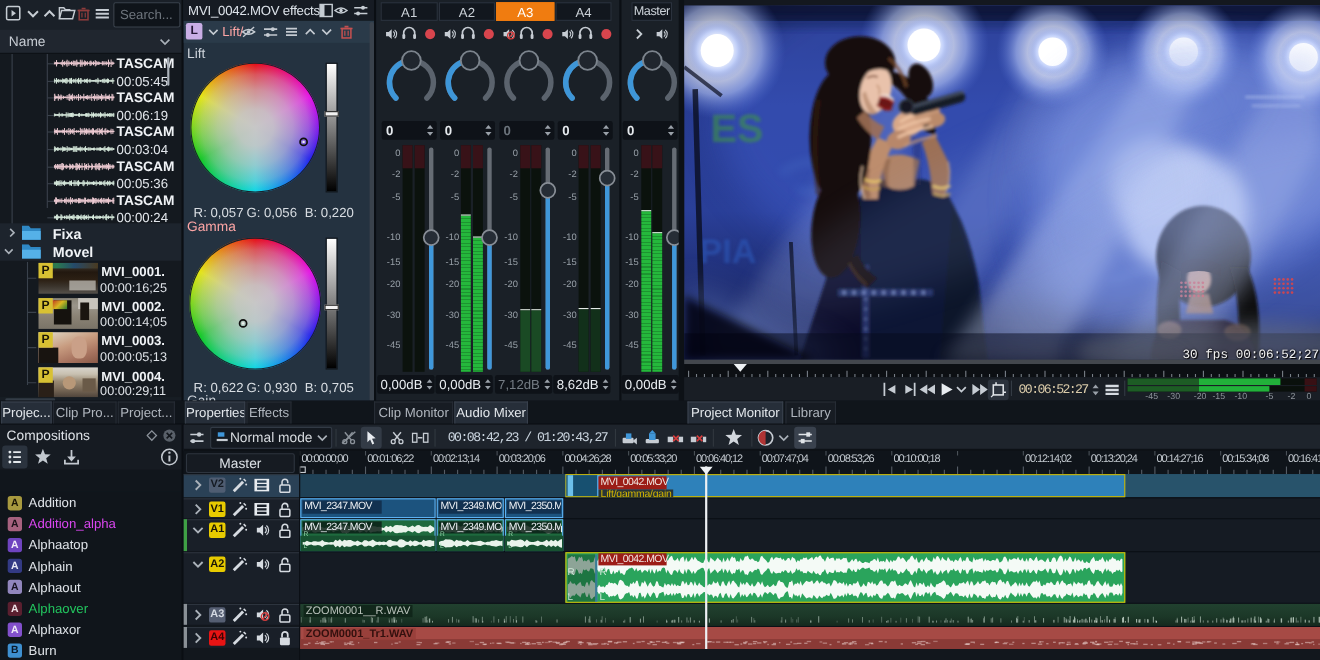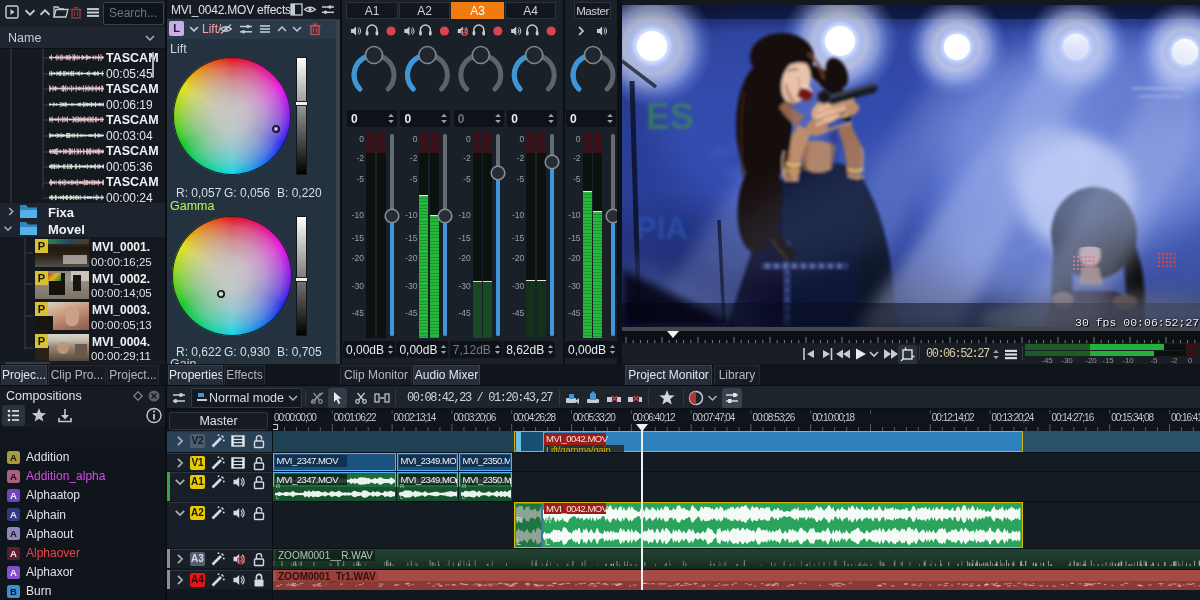--- a/index.html
+++ b/index.html
@@ -194,21 +194,21 @@
 <div style="position:absolute;left:173px;top:57px;width:118px;height:118px;border-radius:50%;background:radial-gradient(circle closest-side,rgba(199,199,199,1) 0%,rgba(199,199,199,0.94) 28%,rgba(199,199,199,0.72) 58%,rgba(200,200,200,0.42) 82%,rgba(202,202,202,0.1) 97%,rgba(202,202,202,0) 100%),conic-gradient(from 0deg,#e8000a,#e800e8 60deg,#1414f0 120deg,#00d8e8 180deg,#00c814 240deg,#e8e800 300deg,#e8000a 360deg);box-shadow:0 0 0 1px #1a222c inset;"></div>
 <svg style="position:absolute;left:271px;top:124px;" width="10" height="10" viewBox="0 0 10 10">
     <circle cx="5" cy="5" r="3.2" fill="none" stroke="#101010" stroke-width="1.6"></circle>
     <circle cx="5" cy="5" r="1.1" fill="#f0f0f0"></circle>
   </svg>
 <div style="position:absolute;left:296px;top:57px;width:11px;height:118px;background:linear-gradient(180deg,#ffffff,#000000);border:1px solid #11161c;"></div>
 <div style="position:absolute;left:295px;top:101px;width:13px;height:5px;background:#f2f2f2;border:1px solid #222;"></div>
 <div style="position:absolute;left:176px;top:186px;font:400 12px 'Liberation Sans',sans-serif;color:#d8dde2;white-space:nowrap;letter-spacing:0;">R: 0,057</div>
 <div style="position:absolute;left:224px;top:186px;font:400 12px 'Liberation Sans',sans-serif;color:#d8dde2;white-space:nowrap;letter-spacing:0;">G: 0,056</div>
 <div style="position:absolute;left:277px;top:186px;font:400 12px 'Liberation Sans',sans-serif;color:#d8dde2;white-space:nowrap;letter-spacing:0;">B: 0,220</div>
-<div style="position:absolute;left:170px;top:199px;font:400 12.5px 'Liberation Sans',sans-serif;color:#bef264;white-space:nowrap;letter-spacing:0;">Gamma</div>
+<div style="position:absolute;left:170px;top:199px;font:400 12.5px 'Liberation Sans',sans-serif;color:#fca5a5;white-space:nowrap;letter-spacing:0;">Gamma</div>
 <div style="position:absolute;left:172px;top:216px;width:120px;height:120px;border-radius:50%;background:radial-gradient(circle closest-side,rgba(199,199,199,1) 0%,rgba(199,199,199,0.94) 28%,rgba(199,199,199,0.72) 58%,rgba(200,200,200,0.42) 82%,rgba(202,202,202,0.1) 97%,rgba(202,202,202,0) 100%),conic-gradient(from 0deg,#e8000a,#e800e8 60deg,#1414f0 120deg,#00d8e8 180deg,#00c814 240deg,#e8e800 300deg,#e8000a 360deg);box-shadow:0 0 0 1px #1a222c inset;"></div>
 <svg style="position:absolute;left:216px;top:289px;" width="10" height="10" viewBox="0 0 10 10">
     <circle cx="5" cy="5" r="3.2" fill="none" stroke="#101010" stroke-width="1.6"></circle>
     <circle cx="5" cy="5" r="1.1" fill="#f0f0f0"></circle>
   </svg>
 <div style="position:absolute;left:296px;top:216px;width:11px;height:120px;background:linear-gradient(180deg,#ffffff,#000000);border:1px solid #11161c;"></div>
 <div style="position:absolute;left:295px;top:277px;width:13px;height:5px;background:#f2f2f2;border:1px solid #222;"></div>
 <div style="position:absolute;left:176px;top:345px;font:400 12px 'Liberation Sans',sans-serif;color:#d8dde2;white-space:nowrap;letter-spacing:0;">R: 0,622</div>
 <div style="position:absolute;left:224px;top:345px;font:400 12px 'Liberation Sans',sans-serif;color:#d8dde2;white-space:nowrap;letter-spacing:0;">G: 0,930</div>
 <div style="position:absolute;left:277px;top:345px;font:400 12px 'Liberation Sans',sans-serif;color:#d8dde2;white-space:nowrap;letter-spacing:0;">B: 0,705</div>
@@ -813,21 +813,21 @@
 <div style="position:absolute;left:26px;top:450.0px;font:400 12px 'Liberation Sans',sans-serif;color:#dfe3e8;white-space:nowrap;">Addition</div>
 <div style="position:absolute;left:7px;top:469.7px;width:13px;height:13px;background:#a7627f;border-radius:2.5px;color:#1a1018;font:700 9.5px 'Liberation Sans';text-align:center;line-height:13px;">A</div>
 <div style="position:absolute;left:26px;top:469.2px;font:400 12px 'Liberation Sans',sans-serif;color:#d946ef;white-space:nowrap;">Addition_alpha</div>
 <div style="position:absolute;left:7px;top:488.9px;width:13px;height:13px;background:#6f44c0;border-radius:2.5px;color:#f0ecf8;font:700 9.5px 'Liberation Sans';text-align:center;line-height:13px;">A</div>
 <div style="position:absolute;left:26px;top:488.4px;font:400 12px 'Liberation Sans',sans-serif;color:#dfe3e8;white-space:nowrap;">Alphaatop</div>
 <div style="position:absolute;left:7px;top:508.1px;width:13px;height:13px;background:#333a84;border-radius:2.5px;color:#e8eaf4;font:700 9.5px 'Liberation Sans';text-align:center;line-height:13px;">A</div>
 <div style="position:absolute;left:26px;top:507.6px;font:400 12px 'Liberation Sans',sans-serif;color:#dfe3e8;white-space:nowrap;">Alphain</div>
 <div style="position:absolute;left:7px;top:527.3px;width:13px;height:13px;background:#9186bd;border-radius:2.5px;color:#16121f;font:700 9.5px 'Liberation Sans';text-align:center;line-height:13px;">A</div>
 <div style="position:absolute;left:26px;top:526.8px;font:400 12px 'Liberation Sans',sans-serif;color:#dfe3e8;white-space:nowrap;">Alphaout</div>
 <div style="position:absolute;left:7px;top:546.5px;width:13px;height:13px;background:#5a1f2f;border-radius:2.5px;color:#f0e4e8;font:700 9.5px 'Liberation Sans';text-align:center;line-height:13px;">A</div>
-<div style="position:absolute;left:26px;top:546.0px;font:400 12px 'Liberation Sans',sans-serif;color:#ef4444;white-space:nowrap;text-align:center;">Alphaover</div>
+<div style="position:absolute;left:26px;top:546.0px;font:400 12px 'Liberation Sans',sans-serif;color:#22c55e;white-space:nowrap;text-align:center;">Alphaover</div>
 <div style="position:absolute;left:7px;top:565.7px;width:13px;height:13px;background:#8250cc;border-radius:2.5px;color:#f0ecf8;font:700 9.5px 'Liberation Sans';text-align:center;line-height:13px;">A</div>
 <div style="position:absolute;left:26px;top:565.2px;font:400 12px 'Liberation Sans',sans-serif;color:#dfe3e8;white-space:nowrap;">Alphaxor</div>
 <div style="position:absolute;left:7px;top:584.9px;width:13px;height:13px;background:#3e8fd0;border-radius:2.5px;color:#0a1828;font:700 9.5px 'Liberation Sans';text-align:center;line-height:13px;">B</div>
 <div style="position:absolute;left:26px;top:584.4px;font:400 12px 'Liberation Sans',sans-serif;color:#dfe3e8;white-space:nowrap;">Burn</div>
 <div style="position:absolute;left:165px;top:386px;width:2px;height:214px;background:#0a0e13;"></div>
 <div style="position:absolute;left:167px;top:386px;width:1033px;height:24px;background:#1e242c;border-bottom:2px solid #0d1116;"></div>
 <svg style="position:absolute;left:171px;top:390px" width="18" height="16" viewBox="0 0 18 16">
     <line x1="2" y1="5" x2="14" y2="5" stroke="#c6ccd3" stroke-width="1.5"></line>
     <circle cx="10" cy="5" r="2" fill="#c6ccd3"></circle>
     <line x1="2" y1="11" x2="14" y2="11" stroke="#c6ccd3" stroke-width="1.5"></line>
@@ -1204,21 +1204,21 @@
     <polygon points="0.0,3.0 2.0,3.6 4.0,1.7 6.0,2.1 8.0,2.4 10.0,2.0 12.0,1.5 14.0,1.8 16.0,3.4 18.0,1.4 20.0,3.3 22.0,3.8 24.0,3.8 26.0,3.2 28.0,2.3 30.0,3.5 32.0,3.8 34.0,3.0 36.0,1.7 38.0,3.6 40.0,1.7 42.0,3.1 44.0,1.7 46.0,3.2 48.0,1.6 50.0,1.0 50.0,9.0 48.0,8.4 46.0,6.8 44.0,8.3 42.0,6.9 40.0,8.3 38.0,6.4 36.0,8.3 34.0,7.0 32.0,6.2 30.0,6.5 28.0,7.7 26.0,6.8 24.0,6.2 22.0,6.2 20.0,6.7 18.0,8.6 16.0,6.6 14.0,8.2 12.0,8.5 10.0,8.0 8.0,7.6 6.0,7.9 4.0,8.3 2.0,6.4 0.0,7.0" fill="#e9f3eb"></polygon>
   </svg>
 <div style="position:absolute;left:460.5px;top:473.5px;width:49px;height:11px;background:rgba(10,30,22,0.85);color:#eef2f6;font:9.5px 'Liberation Sans';line-height:11px;padding-left:2px;overflow:hidden;letter-spacing:-0.5px;">MVI_2350.MO</div>
 <div style="position:absolute;left:462px;top:483px;font:400 6px 'Liberation Sans',sans-serif;color:#9adbb0;white-space:nowrap;">R</div>
 <div style="position:absolute;left:462px;top:494px;font:400 6px 'Liberation Sans',sans-serif;color:#9adbb0;white-space:nowrap;">L</div>
 <div style="position:absolute;left:514px;top:431px;width:509px;height:21px;background:#2e81ba;border:1px solid #c9b400;"></div>
 <div style="position:absolute;left:515px;top:432px;width:28px;height:19px;background:#175070;"></div>
 <div style="position:absolute;left:515.5px;top:432px;width:5px;height:19px;background:#6cc0ea;"></div>
 <div style="position:absolute;left:543px;top:432px;width:1.5px;height:19px;background:#5cb1f2;"></div>
 <div style="position:absolute;left:544px;top:433px;width:62px;height:12px;background:#9c1d17;color:#f2e8e4;font:9.5px 'Liberation Sans';line-height:12px;padding-left:2px;letter-spacing:-0.5px;">MVI_0042.MOV</div>
-<div style="position:absolute;left:544px;top:445px;width:80px;height:7px;background:rgba(40,44,40,0.9);overflow:hidden;color:#d2b400;font:9.5px 'Liberation Sans';line-height:10px;padding-left:2px;letter-spacing:-0.2px;">Lift/gamma/gain</div>
+<div style="position:absolute;left:544px;top:445px;width:68px;height:7px;background:rgba(40,44,40,0.9);overflow:hidden;color:#d2b400;font:9.5px 'Liberation Sans';line-height:10px;padding-left:2px;letter-spacing:-0.2px;">Lift/gamma/gain</div>
 <div style="position:absolute;left:514px;top:502px;width:509px;height:46px;background:#2aa45c;border:1.5px solid #d4bc00;"></div>
 <svg style="position:absolute;left:516px;top:504px" width="505" height="20" viewBox="0 0 505 20">
     <polygon points="0.0,4.2 1.3,3.2 2.6,2.6 3.9,1.5 5.2,2.5 6.5,1.6 7.8,6.7 9.1,5.5 10.4,2.2 11.7,3.3 13.0,1.9 14.3,6.4 15.6,5.4 16.9,6.5 18.2,5.0 19.5,4.4 20.8,7.5 22.1,7.2 23.4,6.8 24.7,2.7 26.0,2.6 27.3,6.3 28.6,3.3 29.9,6.6 31.2,4.6 32.5,7.0 33.8,8.2 35.1,3.3 36.4,6.2 37.7,6.9 39.0,2.3 40.3,1.9 41.6,5.4 42.9,2.0 44.2,3.9 45.5,3.5 46.8,6.3 48.1,2.4 49.4,3.1 50.7,1.4 52.0,1.5 53.3,5.2 54.6,5.8 55.9,7.1 57.2,7.5 58.5,8.0 59.8,6.8 61.1,4.7 62.4,7.6 63.7,4.4 65.0,5.7 66.3,6.2 67.6,3.2 68.9,4.6 70.2,5.9 71.5,5.2 72.8,3.7 74.1,7.1 75.4,2.4 76.7,6.9 78.0,3.8 79.3,2.4 80.6,7.0 81.9,3.6 83.2,5.4 84.5,4.5 85.8,7.5 87.1,8.1 88.4,7.6 89.7,2.6 91.0,6.1 92.3,3.6 93.6,1.8 94.9,1.3 96.2,4.9 97.5,5.8 98.8,4.9 100.1,3.1 101.4,6.7 102.7,3.8 104.0,2.7 105.3,2.0 106.6,6.8 107.9,2.5 109.2,6.6 110.5,6.3 111.8,4.5 113.1,2.1 114.4,5.1 115.7,2.2 117.0,3.9 118.3,5.8 119.6,6.2 120.9,7.1 122.2,7.9 123.5,7.7 124.8,4.4 126.1,1.6 127.4,6.0 128.7,7.7 130.0,2.5 131.3,4.1 132.6,5.2 133.9,6.5 135.2,4.7 136.5,2.8 137.8,4.6 139.1,5.3 140.4,7.5 141.7,2.9 143.0,7.0 144.3,5.4 145.6,2.9 146.9,6.5 148.2,3.8 149.5,1.7 150.8,3.3 152.1,2.6 153.4,6.6 154.7,5.7 156.0,7.1 157.3,3.2 158.6,5.7 159.9,5.4 161.2,1.8 162.5,1.9 163.8,1.1 165.1,4.2 166.4,4.8 167.7,3.4 169.0,4.6 170.3,6.1 171.6,5.7 172.9,7.2 174.2,6.2 175.5,2.1 176.8,1.2 178.1,3.2 179.4,4.4 180.7,5.7 182.0,7.5 183.3,6.9 184.6,3.6 185.9,2.2 187.2,5.0 188.5,3.1 189.8,2.7 191.1,3.1 192.4,3.4 193.7,2.9 195.0,5.2 196.3,3.7 197.6,5.9 198.9,5.2 200.2,3.2 201.5,3.3 202.8,5.7 204.1,2.2 205.4,3.3 206.7,4.0 208.0,7.4 209.3,5.2 210.6,6.4 211.9,4.2 213.2,4.9 214.5,2.9 215.8,3.4 217.1,2.6 218.4,5.2 219.7,4.1 221.0,3.2 222.3,2.4 223.6,5.1 224.9,2.8 226.2,2.0 227.5,3.0 228.8,1.3 230.1,1.1 231.4,3.8 232.7,4.4 234.0,6.7 235.3,3.2 236.6,1.7 237.9,4.2 239.2,3.5 240.5,3.1 241.8,3.0 243.1,6.3 244.4,3.5 245.7,4.0 247.0,3.6 248.3,5.0 249.6,4.1 250.9,3.0 252.2,3.5 253.5,3.1 254.8,7.1 256.1,7.4 257.4,5.9 258.7,4.2 260.0,6.4 261.3,4.1 262.6,3.9 263.9,7.2 265.2,5.6 266.5,6.7 267.8,7.9 269.1,7.8 270.4,6.7 271.7,7.2 273.0,7.3 274.3,8.1 275.6,5.9 276.9,5.8 278.2,4.4 279.5,4.2 280.8,6.3 282.1,2.6 283.4,7.1 284.7,6.0 286.0,6.5 287.3,5.8 288.6,7.3 289.9,3.4 291.2,5.3 292.5,7.6 293.8,4.8 295.1,7.2 296.4,5.2 297.7,5.9 299.0,4.6 300.3,1.9 301.6,2.1 302.9,4.7 304.2,2.8 305.5,3.5 306.8,5.3 308.1,7.1 309.4,4.8 310.7,4.5 312.0,1.8 313.3,1.1 314.6,3.3 315.9,5.4 317.2,2.5 318.5,7.1 319.8,7.7 321.1,5.2 322.4,4.2 323.7,6.8 325.0,4.5 326.3,2.3 327.6,5.0 328.9,5.3 330.2,6.6 331.5,6.5 332.8,2.3 334.1,4.9 335.4,1.9 336.7,1.5 338.0,3.4 339.3,5.9 340.6,2.1 341.9,4.2 343.2,5.2 344.5,6.0 345.8,2.1 347.1,4.2 348.4,6.0 349.7,5.3 351.0,7.2 352.3,4.7 353.6,5.2 354.9,6.2 356.2,3.4 357.5,2.4 358.8,7.0 360.1,5.2 361.4,6.3 362.7,2.5 364.0,2.5 365.3,5.8 366.6,6.5 367.9,7.3 369.2,2.3 370.5,5.5 371.8,4.3 373.1,4.9 374.4,4.0 375.7,4.0 377.0,3.1 378.3,6.6 379.6,3.7 380.9,5.8 382.2,4.9 383.5,5.9 384.8,6.3 386.1,5.0 387.4,5.1 388.7,5.8 390.0,3.6 391.3,4.0 392.6,7.3 393.9,6.9 395.2,5.7 396.5,2.4 397.8,1.8 399.1,3.8 400.4,7.3 401.7,3.7 403.0,5.0 404.3,4.4 405.6,3.5 406.9,3.7 408.2,4.7 409.5,2.2 410.8,4.9 412.1,5.5 413.4,2.8 414.7,6.1 416.0,6.4 417.3,3.2 418.6,6.9 419.9,3.3 421.2,3.2 422.5,4.9 423.8,6.1 425.1,3.4 426.4,1.9 427.7,6.2 429.0,5.3 430.3,4.7 431.6,4.8 432.9,5.9 434.2,7.1 435.5,4.9 436.8,2.9 438.1,6.9 439.4,7.0 440.7,3.4 442.0,2.6 443.3,3.3 444.6,7.2 445.9,4.0 447.2,1.6 448.5,0.9 449.8,2.6 451.1,6.9 452.4,3.2 453.7,6.1 455.0,4.3 456.3,1.8 457.6,2.8 458.9,6.5 460.2,6.5 461.5,2.6 462.8,6.4 464.1,4.5 465.4,5.3 466.7,7.0 468.0,4.6 469.3,7.4 470.6,7.8 471.9,6.3 473.2,7.7 474.5,8.1 475.8,5.2 477.1,3.4 478.4,2.1 479.7,6.3 481.0,5.6 482.3,6.2 483.6,4.6 484.9,4.9 486.2,2.1 487.5,4.9 488.8,7.4 490.1,4.3 491.4,6.8 492.7,4.5 494.0,4.7 495.3,2.2 496.6,3.9 497.9,3.9 499.2,6.0 500.5,4.8 501.8,6.3 503.1,3.7 504.4,4.5 504.4,15.5 503.1,16.3 501.8,13.7 500.5,15.2 499.2,14.0 497.9,16.1 496.6,16.1 495.3,17.8 494.0,15.3 492.7,15.5 491.4,13.2 490.1,15.7 488.8,12.6 487.5,15.1 486.2,17.9 484.9,15.1 483.6,15.4 482.3,13.8 481.0,14.4 479.7,13.7 478.4,17.9 477.1,16.6 475.8,14.8 474.5,11.9 473.2,12.3 471.9,13.7 470.6,12.2 469.3,12.6 468.0,15.4 466.7,13.0 465.4,14.7 464.1,15.5 462.8,13.6 461.5,17.4 460.2,13.5 458.9,13.5 457.6,17.2 456.3,18.2 455.0,15.7 453.7,13.9 452.4,16.8 451.1,13.1 449.8,17.4 448.5,19.1 447.2,18.4 445.9,16.0 444.6,12.8 443.3,16.7 442.0,17.4 440.7,16.6 439.4,13.0 438.1,13.1 436.8,17.1 435.5,15.1 434.2,12.9 432.9,14.1 431.6,15.2 430.3,15.3 429.0,14.7 427.7,13.8 426.4,18.1 425.1,16.6 423.8,13.9 422.5,15.1 421.2,16.8 419.9,16.7 418.6,13.1 417.3,16.8 416.0,13.6 414.7,13.9 413.4,17.2 412.1,14.5 410.8,15.1 409.5,17.8 408.2,15.3 406.9,16.3 405.6,16.5 404.3,15.6 403.0,15.0 401.7,16.3 400.4,12.7 399.1,16.2 397.8,18.2 396.5,17.6 395.2,14.3 393.9,13.1 392.6,12.7 391.3,16.0 390.0,16.4 388.7,14.2 387.4,14.9 386.1,15.0 384.8,13.7 383.5,14.1 382.2,15.1 380.9,14.2 379.6,16.3 378.3,13.4 377.0,16.9 375.7,16.0 374.4,16.0 373.1,15.1 371.8,15.7 370.5,14.5 369.2,17.7 367.9,12.7 366.6,13.5 365.3,14.2 364.0,17.5 362.7,17.5 361.4,13.7 360.1,14.8 358.8,13.0 357.5,17.6 356.2,16.6 354.9,13.8 353.6,14.8 352.3,15.3 351.0,12.8 349.7,14.7 348.4,14.0 347.1,15.8 345.8,17.9 344.5,14.0 343.2,14.8 341.9,15.8 340.6,17.9 339.3,14.1 338.0,16.6 336.7,18.5 335.4,18.1 334.1,15.1 332.8,17.7 331.5,13.5 330.2,13.4 328.9,14.7 327.6,15.0 326.3,17.7 325.0,15.5 323.7,13.2 322.4,15.8 321.1,14.8 319.8,12.3 318.5,12.9 317.2,17.5 315.9,14.6 314.6,16.7 313.3,18.9 312.0,18.2 310.7,15.5 309.4,15.2 308.1,12.9 306.8,14.7 305.5,16.5 304.2,17.2 302.9,15.3 301.6,17.9 300.3,18.1 299.0,15.4 297.7,14.1 296.4,14.8 295.1,12.8 293.8,15.2 292.5,12.4 291.2,14.7 289.9,16.6 288.6,12.7 287.3,14.2 286.0,13.5 284.7,14.0 283.4,12.9 282.1,17.4 280.8,13.7 279.5,15.8 278.2,15.6 276.9,14.2 275.6,14.1 274.3,11.9 273.0,12.7 271.7,12.8 270.4,13.3 269.1,12.2 267.8,12.1 266.5,13.3 265.2,14.4 263.9,12.8 262.6,16.1 261.3,15.9 260.0,13.6 258.7,15.8 257.4,14.1 256.1,12.6 254.8,12.9 253.5,16.9 252.2,16.5 250.9,17.0 249.6,15.9 248.3,15.0 247.0,16.4 245.7,16.0 244.4,16.5 243.1,13.7 241.8,17.0 240.5,16.9 239.2,16.5 237.9,15.8 236.6,18.3 235.3,16.8 234.0,13.3 232.7,15.6 231.4,16.2 230.1,18.9 228.8,18.7 227.5,17.0 226.2,18.0 224.9,17.2 223.6,14.9 222.3,17.6 221.0,16.8 219.7,15.9 218.4,14.8 217.1,17.4 215.8,16.6 214.5,17.1 213.2,15.1 211.9,15.8 210.6,13.6 209.3,14.8 208.0,12.6 206.7,16.0 205.4,16.7 204.1,17.8 202.8,14.3 201.5,16.7 200.2,16.8 198.9,14.8 197.6,14.1 196.3,16.3 195.0,14.8 193.7,17.1 192.4,16.6 191.1,16.9 189.8,17.3 188.5,16.9 187.2,15.0 185.9,17.8 184.6,16.4 183.3,13.1 182.0,12.5 180.7,14.3 179.4,15.6 178.1,16.8 176.8,18.8 175.5,17.9 174.2,13.8 172.9,12.8 171.6,14.3 170.3,13.9 169.0,15.4 167.7,16.6 166.4,15.2 165.1,15.8 163.8,18.9 162.5,18.1 161.2,18.2 159.9,14.6 158.6,14.3 157.3,16.8 156.0,12.9 154.7,14.3 153.4,13.4 152.1,17.4 150.8,16.7 149.5,18.3 148.2,16.2 146.9,13.5 145.6,17.1 144.3,14.6 143.0,13.0 141.7,17.1 140.4,12.5 139.1,14.7 137.8,15.4 136.5,17.2 135.2,15.3 133.9,13.5 132.6,14.8 131.3,15.9 130.0,17.5 128.7,12.3 127.4,14.0 126.1,18.4 124.8,15.6 123.5,12.3 122.2,12.1 120.9,12.9 119.6,13.8 118.3,14.2 117.0,16.1 115.7,17.8 114.4,14.9 113.1,17.9 111.8,15.5 110.5,13.7 109.2,13.4 107.9,17.5 106.6,13.2 105.3,18.0 104.0,17.3 102.7,16.2 101.4,13.3 100.1,16.9 98.8,15.1 97.5,14.2 96.2,15.1 94.9,18.7 93.6,18.2 92.3,16.4 91.0,13.9 89.7,17.4 88.4,12.4 87.1,11.9 85.8,12.5 84.5,15.5 83.2,14.6 81.9,16.4 80.6,13.0 79.3,17.6 78.0,16.2 76.7,13.1 75.4,17.6 74.1,12.9 72.8,16.3 71.5,14.8 70.2,14.1 68.9,15.4 67.6,16.8 66.3,13.8 65.0,14.3 63.7,15.6 62.4,12.4 61.1,15.3 59.8,13.2 58.5,12.0 57.2,12.5 55.9,12.9 54.6,14.2 53.3,14.8 52.0,18.5 50.7,18.6 49.4,16.9 48.1,17.6 46.8,13.7 45.5,16.5 44.2,16.1 42.9,18.0 41.6,14.6 40.3,18.1 39.0,17.7 37.7,13.1 36.4,13.8 35.1,16.7 33.8,11.8 32.5,13.0 31.2,15.4 29.9,13.4 28.6,16.7 27.3,13.7 26.0,17.4 24.7,17.3 23.4,13.2 22.1,12.8 20.8,12.5 19.5,15.6 18.2,15.0 16.9,13.5 15.6,14.6 14.3,13.6 13.0,18.1 11.7,16.7 10.4,17.8 9.1,14.5 7.8,13.3 6.5,18.4 5.2,17.5 3.9,18.5 2.6,17.4 1.3,16.8 0.0,15.8" fill="#f4faf6"></polygon>
   </svg>
 <svg style="position:absolute;left:516px;top:526px" width="505" height="20" viewBox="0 0 505 20">
     <polygon points="0.0,5.3 1.3,4.6 2.6,2.1 3.9,4.4 5.2,4.7 6.5,4.3 7.8,6.6 9.1,5.2 10.4,4.1 11.7,2.8 13.0,6.7 14.3,6.5 15.6,7.6 16.9,3.6 18.2,3.3 19.5,7.1 20.8,2.3 22.1,1.3 23.4,3.0 24.7,3.7 26.0,6.6 27.3,8.0 28.6,5.5 29.9,7.5 31.2,7.4 32.5,7.0 33.8,8.1 35.1,5.9 36.4,5.5 37.7,2.9 39.0,4.2 40.3,3.8 41.6,4.6 42.9,3.8 44.2,4.9 45.5,6.2 46.8,2.0 48.1,1.0 49.4,1.7 50.7,2.8 52.0,5.5 53.3,6.6 54.6,6.6 55.9,7.8 57.2,3.9 58.5,5.2 59.8,2.8 61.1,5.0 62.4,2.0 63.7,1.9 65.0,6.9 66.3,7.1 67.6,2.8 68.9,4.5 70.2,1.7 71.5,4.7 72.8,7.3 74.1,4.7 75.4,3.1 76.7,5.8 78.0,7.5 79.3,6.5 80.6,2.3 81.9,2.6 83.2,6.5 84.5,6.8 85.8,7.7 87.1,8.1 88.4,3.8 89.7,6.5 91.0,4.9 92.3,5.2 93.6,6.8 94.9,3.9 96.2,6.8 97.5,4.4 98.8,7.0 100.1,5.9 101.4,6.8 102.7,6.7 104.0,2.3 105.3,2.3 106.6,5.4 107.9,2.6 109.2,6.0 110.5,5.8 111.8,2.9 113.1,3.5 114.4,6.8 115.7,2.2 117.0,5.9 118.3,6.6 119.6,3.6 120.9,5.6 122.2,6.3 123.5,7.7 124.8,7.9 126.1,5.1 127.4,6.5 128.7,4.6 130.0,5.6 131.3,5.3 132.6,2.1 133.9,4.3 135.2,4.2 136.5,2.4 137.8,6.1 139.1,7.2 140.4,2.9 141.7,2.4 143.0,5.7 144.3,6.9 145.6,3.9 146.9,1.8 148.2,5.9 149.5,2.3 150.8,1.8 152.1,3.5 153.4,5.0 154.7,7.2 156.0,8.1 157.3,2.7 158.6,5.9 159.9,3.8 161.2,6.1 162.5,3.1 163.8,3.8 165.1,5.8 166.4,7.0 167.7,4.0 169.0,7.1 170.3,7.0 171.6,5.0 172.9,2.7 174.2,3.6 175.5,5.9 176.8,2.5 178.1,6.0 179.4,7.9 180.7,7.0 182.0,5.7 183.3,7.6 184.6,7.5 185.9,6.3 187.2,4.8 188.5,7.0 189.8,6.2 191.1,2.7 192.4,1.3 193.7,3.0 195.0,3.2 196.3,3.9 197.6,6.7 198.9,8.0 200.2,8.4 201.5,3.1 202.8,3.2 204.1,1.5 205.4,6.7 206.7,4.5 208.0,4.9 209.3,3.4 210.6,5.6 211.9,1.9 213.2,6.6 214.5,5.0 215.8,3.4 217.1,2.0 218.4,2.6 219.7,3.0 221.0,2.6 222.3,1.6 223.6,5.0 224.9,3.7 226.2,2.0 227.5,1.8 228.8,4.6 230.1,3.0 231.4,2.1 232.7,3.7 234.0,3.8 235.3,5.3 236.6,4.5 237.9,4.1 239.2,7.1 240.5,4.6 241.8,1.6 243.1,1.6 244.4,2.6 245.7,5.0 247.0,3.4 248.3,4.0 249.6,5.0 250.9,2.8 252.2,6.7 253.5,3.8 254.8,7.3 256.1,4.8 257.4,5.0 258.7,6.5 260.0,4.0 261.3,4.7 262.6,4.1 263.9,2.0 265.2,5.6 266.5,7.8 267.8,6.8 269.1,4.2 270.4,6.5 271.7,7.2 273.0,2.9 274.3,3.4 275.6,4.8 276.9,2.4 278.2,5.3 279.5,3.9 280.8,6.4 282.1,5.7 283.4,3.1 284.7,1.8 286.0,1.7 287.3,4.8 288.6,4.3 289.9,5.8 291.2,7.2 292.5,5.5 293.8,2.9 295.1,2.2 296.4,2.9 297.7,1.5 299.0,5.4 300.3,6.9 301.6,5.7 302.9,6.4 304.2,6.9 305.5,5.9 306.8,4.3 308.1,4.8 309.4,6.0 310.7,3.0 312.0,1.3 313.3,4.3 314.6,7.2 315.9,8.1 317.2,3.3 318.5,7.1 319.8,4.1 321.1,4.2 322.4,5.9 323.7,3.3 325.0,7.2 326.3,7.6 327.6,5.8 328.9,7.8 330.2,3.5 331.5,6.1 332.8,7.3 334.1,8.1 335.4,4.9 336.7,5.2 338.0,4.1 339.3,3.7 340.6,2.6 341.9,1.4 343.2,2.8 344.5,6.1 345.8,5.3 347.1,6.9 348.4,8.1 349.7,5.8 351.0,3.8 352.3,6.5 353.6,6.6 354.9,6.2 356.2,4.0 357.5,4.5 358.8,4.1 360.1,3.1 361.4,5.1 362.7,3.1 364.0,1.8 365.3,6.5 366.6,2.5 367.9,2.9 369.2,6.5 370.5,5.6 371.8,4.3 373.1,2.1 374.4,4.9 375.7,4.5 377.0,2.4 378.3,2.4 379.6,1.4 380.9,4.2 382.2,3.8 383.5,6.3 384.8,3.8 386.1,2.6 387.4,3.4 388.7,3.1 390.0,6.1 391.3,2.6 392.6,1.2 393.9,0.9 395.2,3.6 396.5,2.7 397.8,5.4 399.1,2.4 400.4,2.0 401.7,5.1 403.0,7.3 404.3,5.8 405.6,4.8 406.9,3.2 408.2,4.5 409.5,7.5 410.8,3.6 412.1,7.0 413.4,3.5 414.7,6.5 416.0,6.3 417.3,3.4 418.6,6.6 419.9,7.4 421.2,5.4 422.5,3.6 423.8,2.4 425.1,3.1 426.4,1.6 427.7,4.1 429.0,1.8 430.3,6.5 431.6,6.9 432.9,5.2 434.2,6.2 435.5,3.8 436.8,3.7 438.1,4.4 439.4,2.6 440.7,3.9 442.0,5.8 443.3,5.8 444.6,2.9 445.9,1.8 447.2,5.8 448.5,2.9 449.8,1.4 451.1,3.8 452.4,4.2 453.7,6.5 455.0,5.0 456.3,4.9 457.6,4.2 458.9,7.4 460.2,2.5 461.5,4.2 462.8,5.3 464.1,3.1 465.4,4.0 466.7,4.7 468.0,3.6 469.3,7.0 470.6,5.2 471.9,5.5 473.2,2.1 474.5,1.5 475.8,5.4 477.1,5.2 478.4,7.1 479.7,5.8 481.0,3.1 482.3,1.9 483.6,4.3 484.9,5.8 486.2,6.9 487.5,4.6 488.8,2.1 490.1,6.3 491.4,3.5 492.7,7.2 494.0,7.3 495.3,7.1 496.6,4.2 497.9,5.8 499.2,6.0 500.5,4.4 501.8,7.0 503.1,4.0 504.4,6.8 504.4,13.2 503.1,16.0 501.8,13.0 500.5,15.6 499.2,14.0 497.9,14.2 496.6,15.8 495.3,12.9 494.0,12.7 492.7,12.8 491.4,16.5 490.1,13.7 488.8,17.9 487.5,15.4 486.2,13.1 484.9,14.2 483.6,15.7 482.3,18.1 481.0,16.9 479.7,14.2 478.4,12.9 477.1,14.8 475.8,14.6 474.5,18.5 473.2,17.9 471.9,14.5 470.6,14.8 469.3,13.0 468.0,16.4 466.7,15.3 465.4,16.0 464.1,16.9 462.8,14.7 461.5,15.8 460.2,17.5 458.9,12.6 457.6,15.8 456.3,15.1 455.0,15.0 453.7,13.5 452.4,15.8 451.1,16.2 449.8,18.6 448.5,17.1 447.2,14.2 445.9,18.2 444.6,17.1 443.3,14.2 442.0,14.2 440.7,16.1 439.4,17.4 438.1,15.6 436.8,16.3 435.5,16.2 434.2,13.8 432.9,14.8 431.6,13.1 430.3,13.5 429.0,18.2 427.7,15.9 426.4,18.4 425.1,16.9 423.8,17.6 422.5,16.4 421.2,14.6 419.9,12.6 418.6,13.4 417.3,16.6 416.0,13.7 414.7,13.5 413.4,16.5 412.1,13.0 410.8,16.4 409.5,12.5 408.2,15.5 406.9,16.8 405.6,15.2 404.3,14.2 403.0,12.7 401.7,14.9 400.4,18.0 399.1,17.6 397.8,14.6 396.5,17.3 395.2,16.4 393.9,19.1 392.6,18.8 391.3,17.4 390.0,13.9 388.7,16.9 387.4,16.6 386.1,17.4 384.8,16.2 383.5,13.7 382.2,16.2 380.9,15.8 379.6,18.6 378.3,17.6 377.0,17.6 375.7,15.5 374.4,15.1 373.1,17.9 371.8,15.7 370.5,14.4 369.2,13.5 367.9,17.1 366.6,17.5 365.3,13.5 364.0,18.2 362.7,16.9 361.4,14.9 360.1,16.9 358.8,15.9 357.5,15.5 356.2,16.0 354.9,13.8 353.6,13.4 352.3,13.5 351.0,16.2 349.7,14.2 348.4,11.9 347.1,13.1 345.8,14.7 344.5,13.9 343.2,17.2 341.9,18.6 340.6,17.4 339.3,16.3 338.0,15.9 336.7,14.8 335.4,15.1 334.1,11.9 332.8,12.7 331.5,13.9 330.2,16.5 328.9,12.2 327.6,14.2 326.3,12.4 325.0,12.8 323.7,16.7 322.4,14.1 321.1,15.8 319.8,15.9 318.5,12.9 317.2,16.7 315.9,11.9 314.6,12.8 313.3,15.7 312.0,18.7 310.7,17.0 309.4,14.0 308.1,15.2 306.8,15.7 305.5,14.1 304.2,13.1 302.9,13.6 301.6,14.3 300.3,13.1 299.0,14.6 297.7,18.5 296.4,17.1 295.1,17.8 293.8,17.1 292.5,14.5 291.2,12.8 289.9,14.2 288.6,15.7 287.3,15.2 286.0,18.3 284.7,18.2 283.4,16.9 282.1,14.3 280.8,13.6 279.5,16.1 278.2,14.7 276.9,17.6 275.6,15.2 274.3,16.6 273.0,17.1 271.7,12.8 270.4,13.5 269.1,15.8 267.8,13.2 266.5,12.2 265.2,14.4 263.9,18.0 262.6,15.9 261.3,15.3 260.0,16.0 258.7,13.5 257.4,15.0 256.1,15.2 254.8,12.7 253.5,16.2 252.2,13.3 250.9,17.2 249.6,15.0 248.3,16.0 247.0,16.6 245.7,15.0 244.4,17.4 243.1,18.4 241.8,18.4 240.5,15.4 239.2,12.9 237.9,15.9 236.6,15.5 235.3,14.7 234.0,16.2 232.7,16.3 231.4,17.9 230.1,17.0 228.8,15.4 227.5,18.2 226.2,18.0 224.9,16.3 223.6,15.0 222.3,18.4 221.0,17.4 219.7,17.0 218.4,17.4 217.1,18.0 215.8,16.6 214.5,15.0 213.2,13.4 211.9,18.1 210.6,14.4 209.3,16.6 208.0,15.1 206.7,15.5 205.4,13.3 204.1,18.5 202.8,16.8 201.5,16.9 200.2,11.6 198.9,12.0 197.6,13.3 196.3,16.1 195.0,16.8 193.7,17.0 192.4,18.7 191.1,17.3 189.8,13.8 188.5,13.0 187.2,15.2 185.9,13.7 184.6,12.5 183.3,12.4 182.0,14.3 180.7,13.0 179.4,12.1 178.1,14.0 176.8,17.5 175.5,14.1 174.2,16.4 172.9,17.3 171.6,15.0 170.3,13.0 169.0,12.9 167.7,16.0 166.4,13.0 165.1,14.2 163.8,16.2 162.5,16.9 161.2,13.9 159.9,16.2 158.6,14.1 157.3,17.3 156.0,11.9 154.7,12.8 153.4,15.0 152.1,16.5 150.8,18.2 149.5,17.7 148.2,14.1 146.9,18.2 145.6,16.1 144.3,13.1 143.0,14.3 141.7,17.6 140.4,17.1 139.1,12.8 137.8,13.9 136.5,17.6 135.2,15.8 133.9,15.7 132.6,17.9 131.3,14.7 130.0,14.4 128.7,15.4 127.4,13.5 126.1,14.9 124.8,12.1 123.5,12.3 122.2,13.7 120.9,14.4 119.6,16.4 118.3,13.4 117.0,14.1 115.7,17.8 114.4,13.2 113.1,16.5 111.8,17.1 110.5,14.2 109.2,14.0 107.9,17.4 106.6,14.6 105.3,17.7 104.0,17.7 102.7,13.3 101.4,13.2 100.1,14.1 98.8,13.0 97.5,15.6 96.2,13.2 94.9,16.1 93.6,13.2 92.3,14.8 91.0,15.1 89.7,13.5 88.4,16.2 87.1,11.9 85.8,12.3 84.5,13.2 83.2,13.5 81.9,17.4 80.6,17.7 79.3,13.5 78.0,12.5 76.7,14.2 75.4,16.9 74.1,15.3 72.8,12.7 71.5,15.3 70.2,18.3 68.9,15.5 67.6,17.2 66.3,12.9 65.0,13.1 63.7,18.1 62.4,18.0 61.1,15.0 59.8,17.2 58.5,14.8 57.2,16.1 55.9,12.2 54.6,13.4 53.3,13.4 52.0,14.5 50.7,17.2 49.4,18.3 48.1,19.0 46.8,18.0 45.5,13.8 44.2,15.1 42.9,16.2 41.6,15.4 40.3,16.2 39.0,15.8 37.7,17.1 36.4,14.5 35.1,14.1 33.8,11.9 32.5,13.0 31.2,12.6 29.9,12.5 28.6,14.5 27.3,12.0 26.0,13.4 24.7,16.3 23.4,17.0 22.1,18.7 20.8,17.7 19.5,12.9 18.2,16.7 16.9,16.4 15.6,12.4 14.3,13.5 13.0,13.3 11.7,17.2 10.4,15.9 9.1,14.8 7.8,13.4 6.5,15.7 5.2,15.3 3.9,15.6 2.6,17.9 1.3,15.4 0.0,14.7" fill="#f4faf6"></polygon>
   </svg>
 <div style="position:absolute;left:541px;top:503.5px;width:2px;height:43px;background:#5cb1f2;"></div>
 <div style="position:absolute;left:515.5px;top:503.5px;width:27px;height:43px;background:rgba(16,60,36,0.45);"></div>
 <div style="position:absolute;left:544px;top:503px;width:62px;height:11px;background:#9c1d17;color:#f2e8e4;font:9.5px 'Liberation Sans';line-height:11px;padding-left:2px;letter-spacing:-0.5px;">MVI_0042.MOV</div>

